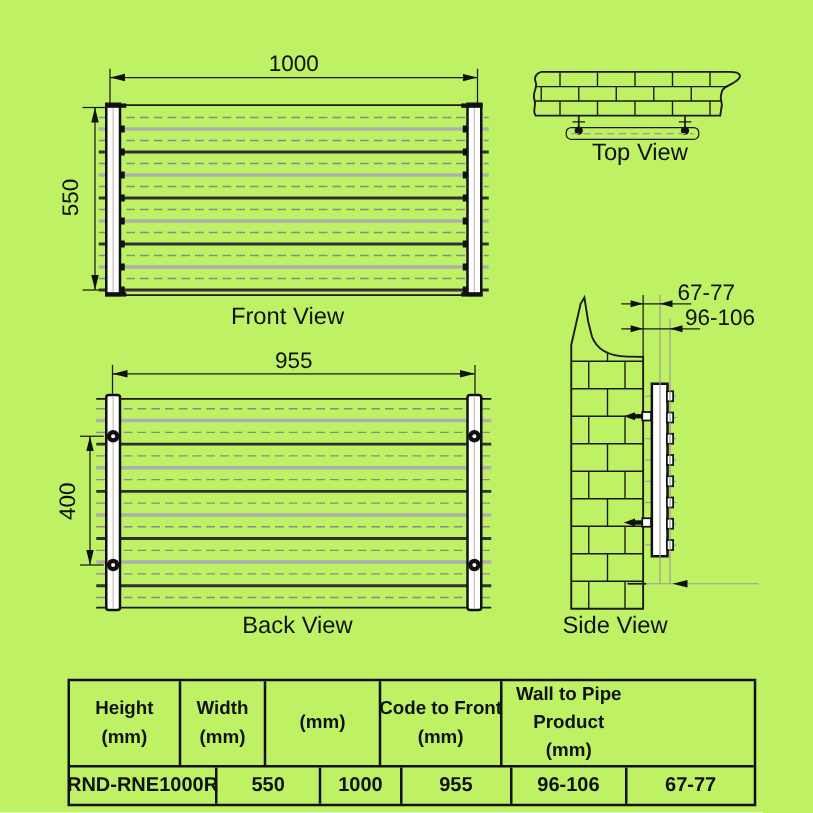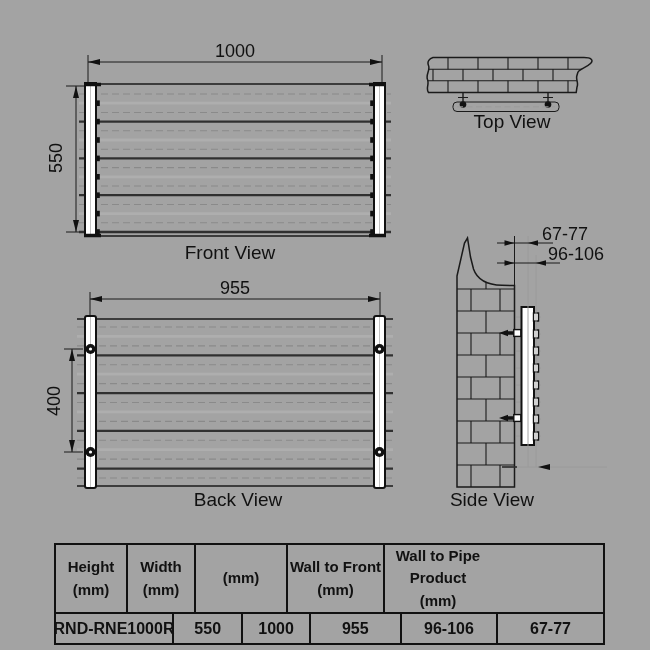--- a/index.html
+++ b/index.html
@@ -1,16 +1,16 @@
 <!DOCTYPE html>
 <html><head>
 <meta charset="utf-8">
 <style>
   html,body{margin:0;padding:0;background:#fff;}
-  #canvas{position:relative;width:650px;height:650px;background:#a3a3a3;overflow:hidden;
+  #canvas{position:relative;width:650px;height:650px;background:#bef264;overflow:hidden;
           font-family:"Liberation Sans",sans-serif;}
   svg{position:absolute;left:0;top:0;}
 
   
   .thin{stroke:#1a1a1a;stroke-width:1;fill:none;}
   .dimline{stroke:#1a1a1a;stroke-width:1;fill:none;marker-start:url(#arr);marker-end:url(#arr);}
   .body{stroke:#1a1a1a;stroke-width:1.4;fill:none;}
   .heavy{stroke:#111;stroke-width:2;fill:#fff;}
   .hat{stroke:#111;stroke-width:3.5;fill:none;}
   .cap-mid{stroke:#c3c3c3;stroke-width:1;fill:none;}
@@ -29,21 +29,21 @@
   
   #spec-table{position:absolute;left:54px;top:543px;width:551px;box-sizing:border-box;
               border:2.5px solid #111;color:#111;}
   .thead{display:flex;height:67px;border-bottom:2px solid #111;}
   .trow{display:flex;height:29px;}
   .th,.td{box-sizing:border-box;display:flex;flex-direction:column;justify-content:center;
           align-items:center;text-align:center;font-size:15px;font-weight:600;line-height:1.5;
           white-space:pre;}
   .td{font-size:16px;}
   .th+.th,.td+.td{border-left:2px solid #111;}
-  .c0{width:116px;} .c1{width:70px;} .c2{width:68px;} .c3{width:92px;} .c4{width:97px;} .c5{width:108px;}
+  .c0{width:116px;} .c1{width:87px;} .c2{width:68px;} .c3{width:92px;} .c4{width:97px;} .c5{width:108px;}
 </style>
 </head>
 <body>
 
 <div id="canvas">
 <svg width="650" height="650" viewBox="0 0 650 650">
   <defs>
     <marker id="arr" markerUnits="userSpaceOnUse" markerWidth="12" markerHeight="7" refX="12" refY="3.5" orient="auto-start-reverse">
       <path d="M12,3.5 L0,0.5 L0,6.5 Z" fill="#111"></path>
     </marker>
@@ -305,21 +305,21 @@
       <div>(mm)</div>
     </div>
     <div class="th c2">
       <div>Width</div>
       <div>(mm)</div>
     </div>
     <div class="th c3">
       <div>(mm)</div>
     </div>
     <div class="th c4">
-      <div>Wall to Front</div>
+      <div>Code to Front</div>
       <div>(mm)</div>
     </div>
     <div class="th c5">
       <div>Wall to Pipe</div>
       <div>Product</div>
       <div>(mm)</div>
     </div>
   </div>
   <div class="trow">
     <div class="td c0">RND-RNE1000R</div>

